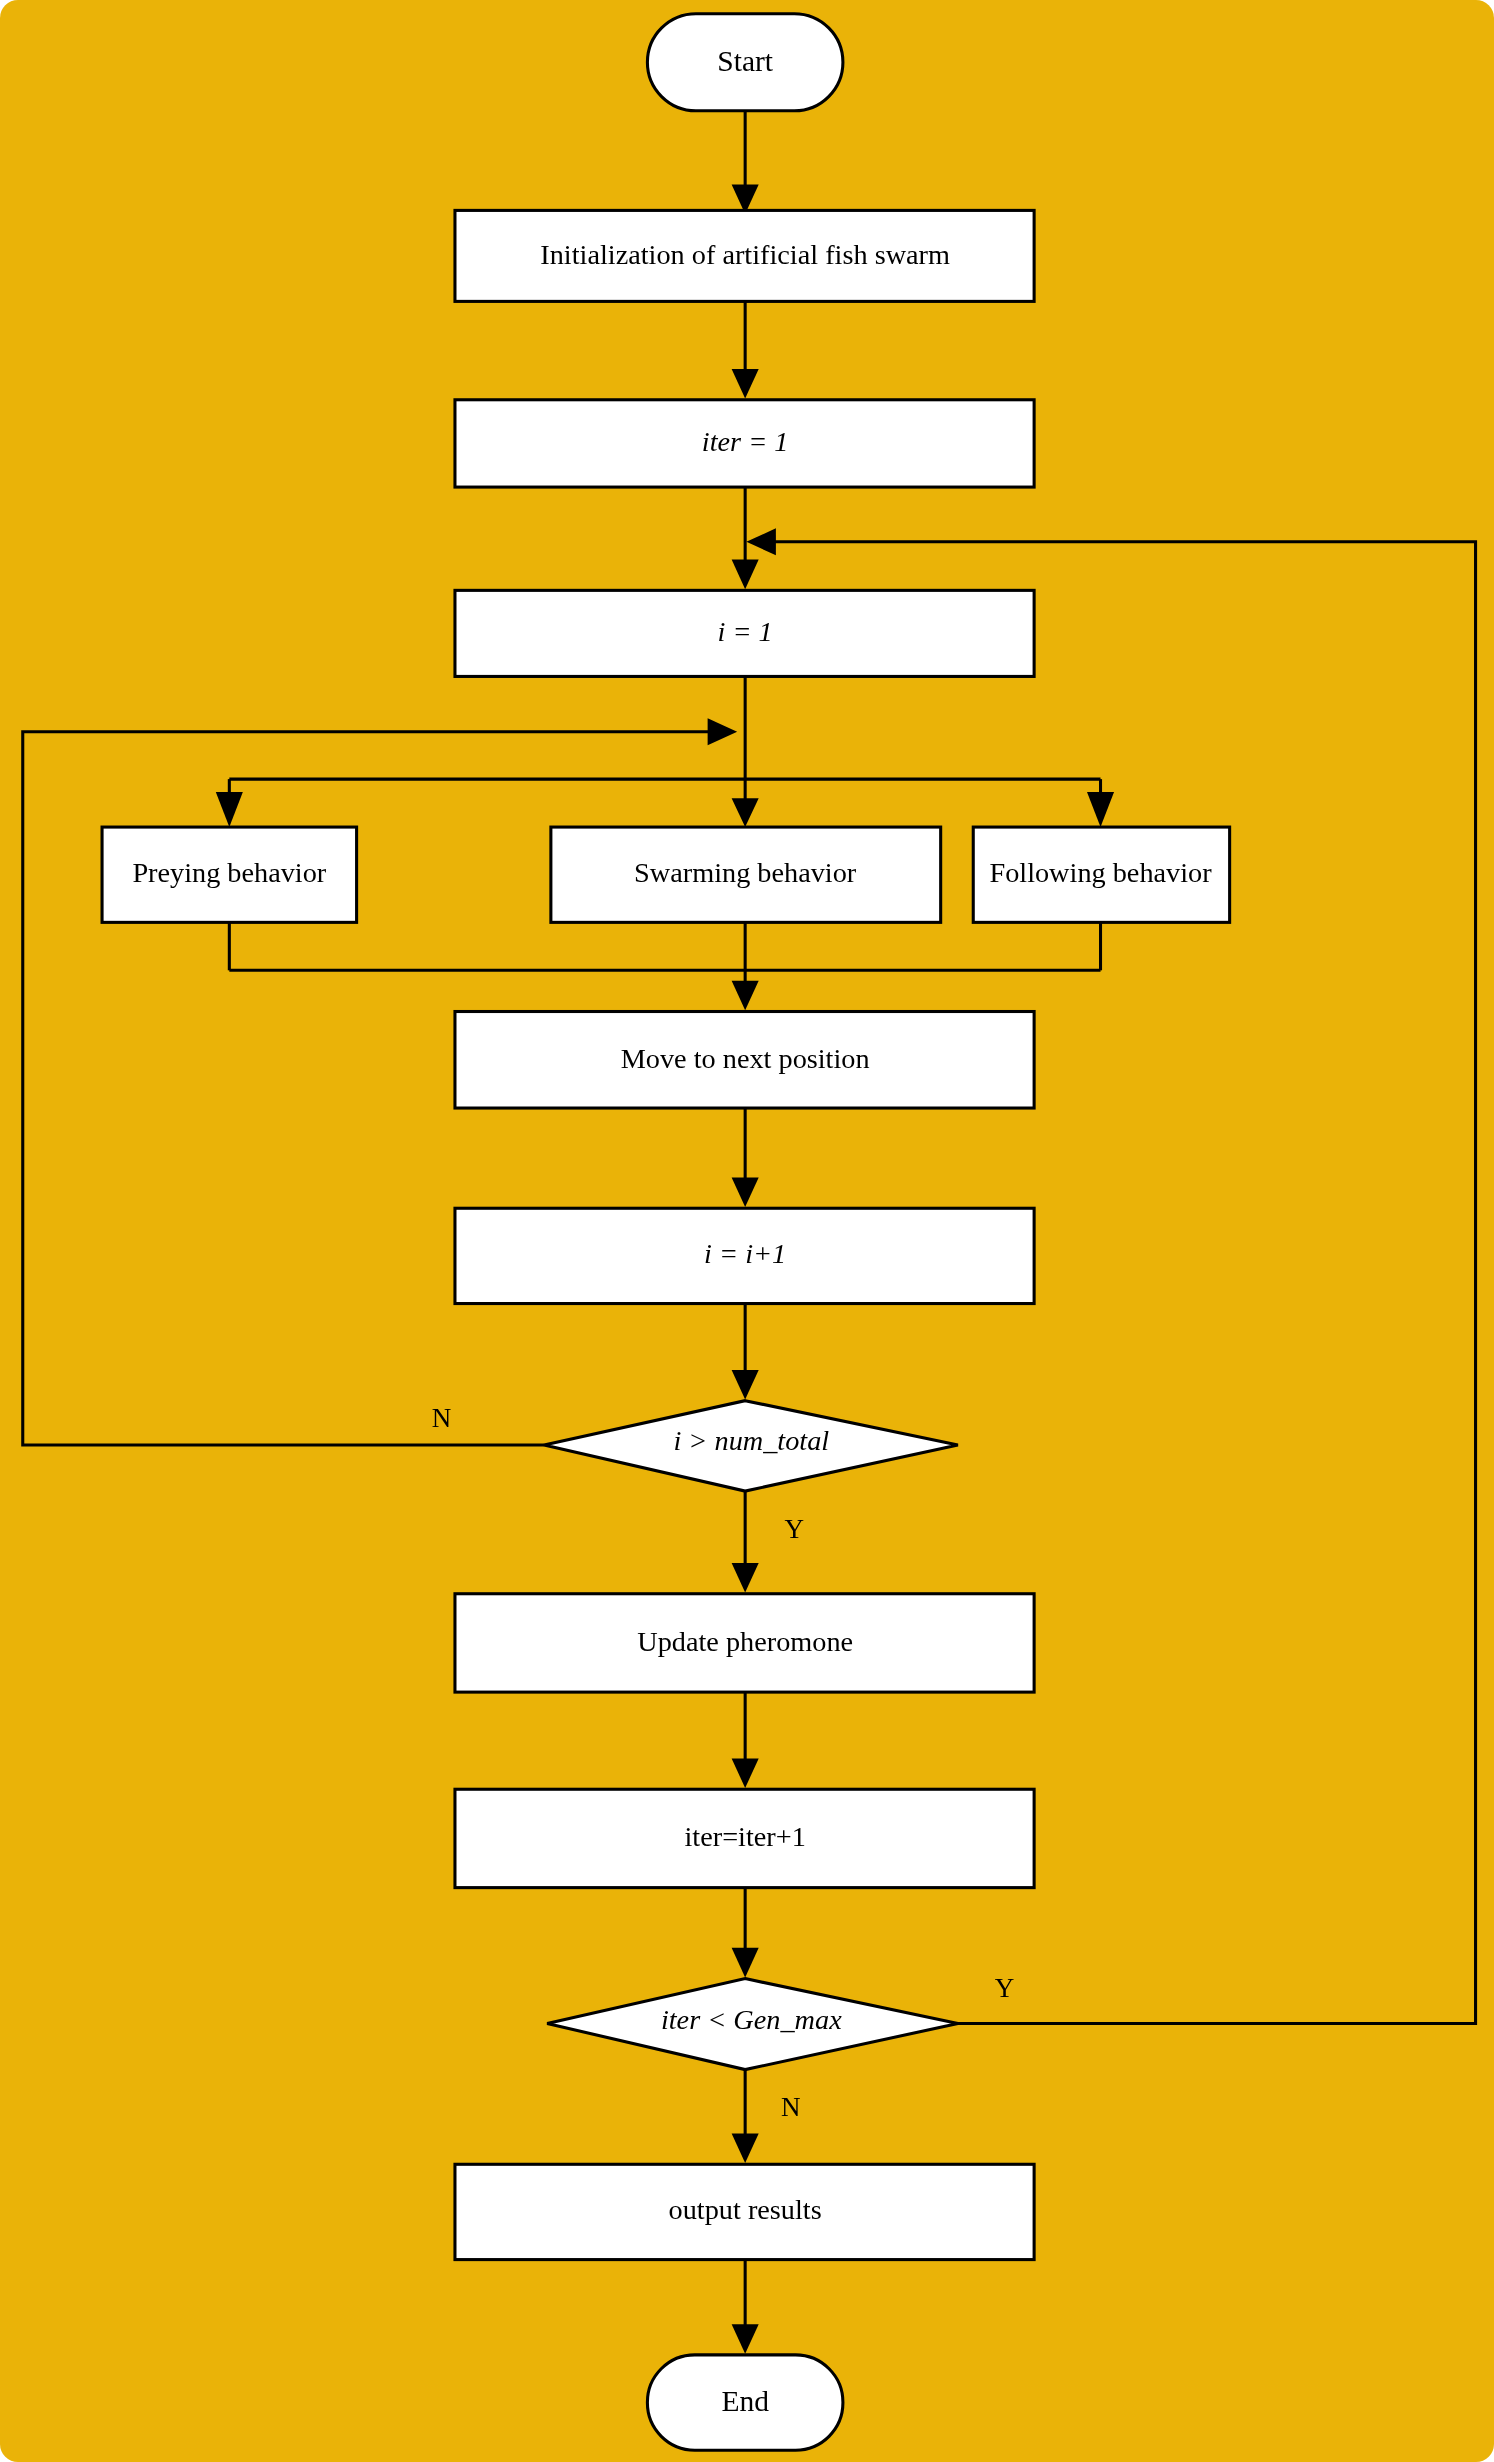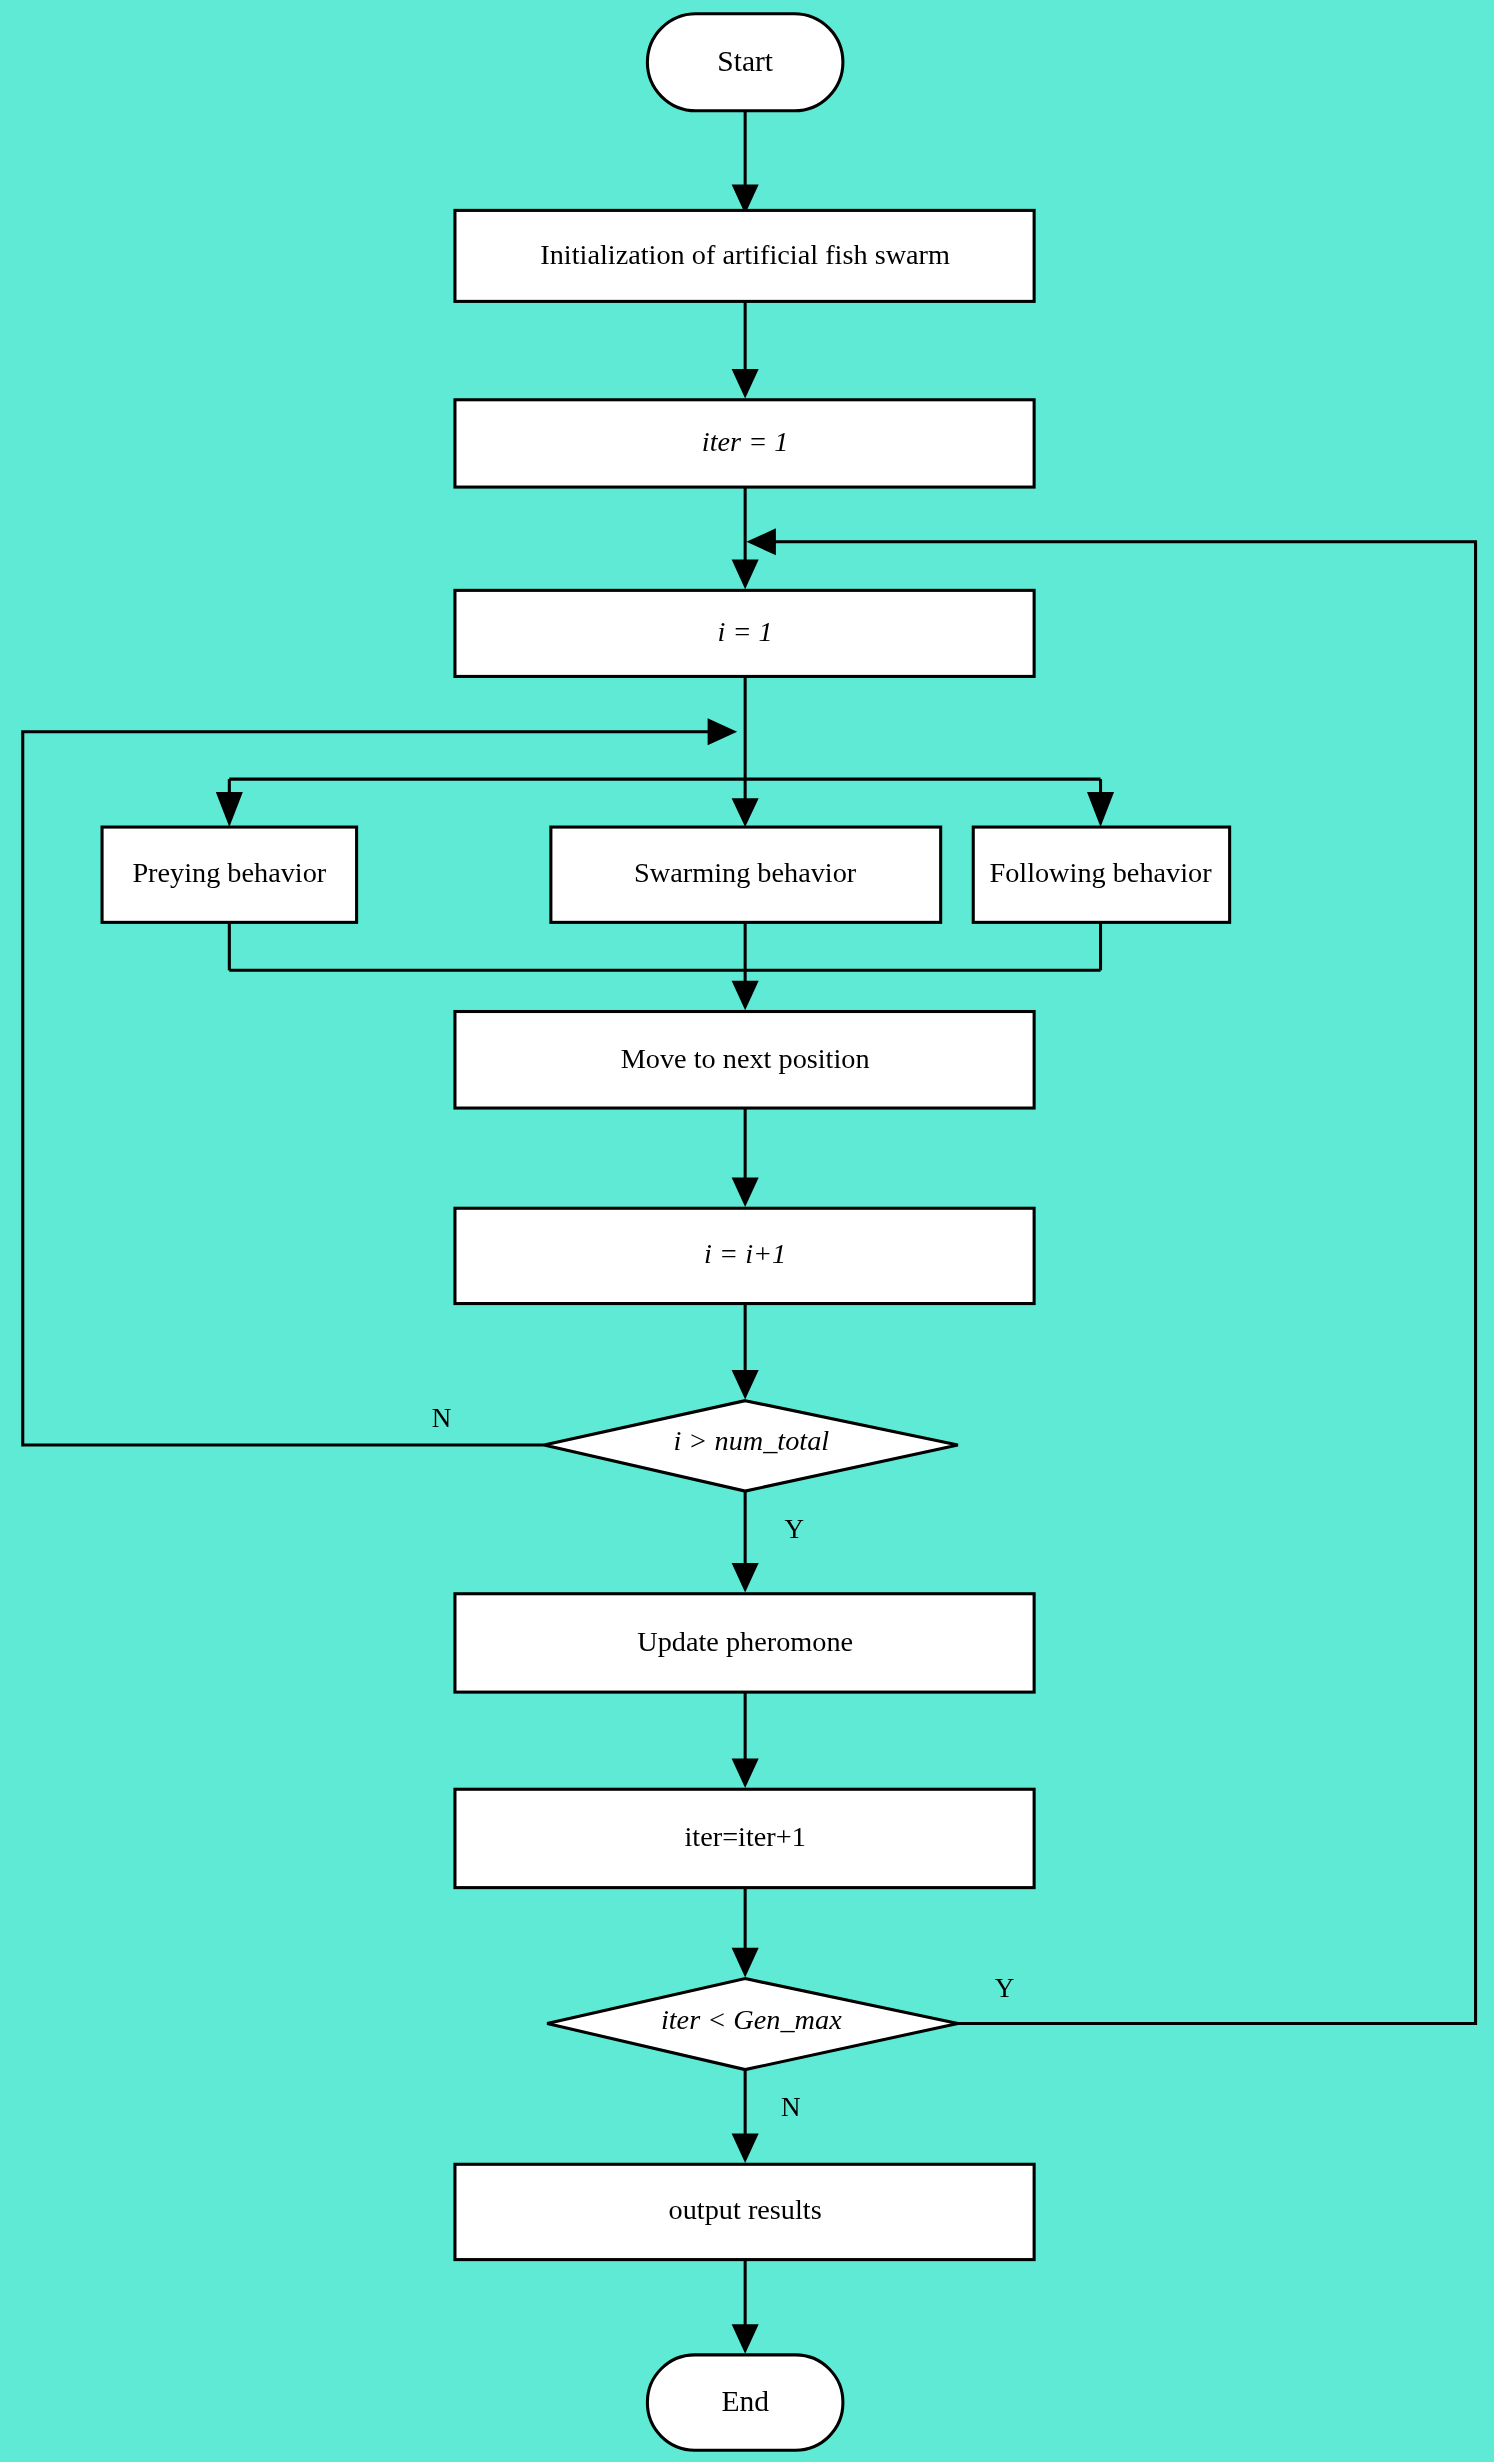--- a/index.html
+++ b/index.html
@@ -8,22 +8,23 @@
     padding: 0;
     background: #ffffff;
   }
   body {
     font-family: "Liberation Serif", "DejaVu Serif", serif;
   }
   #flow-root {
     position: relative;
     width: 1494px;
     height: 2462px;
-    background: #5eead4;
+    background: #eab308;
     overflow: hidden;
+    border-radius: 18px;
   }
   svg#flow-svg {
     position: absolute;
     top: 0;
     left: 0;
     width: 1494px;
     height: 2462px;
     display: block;
   }
   .node-shape {

